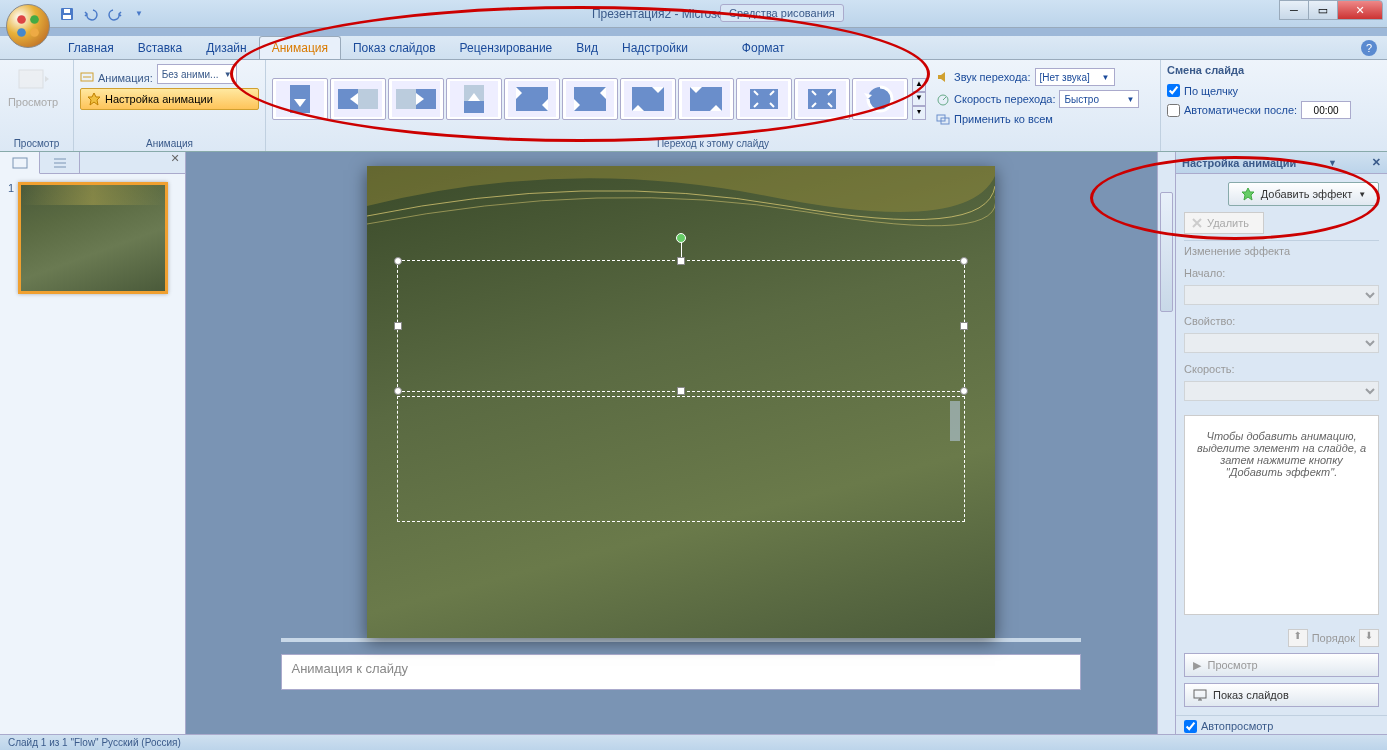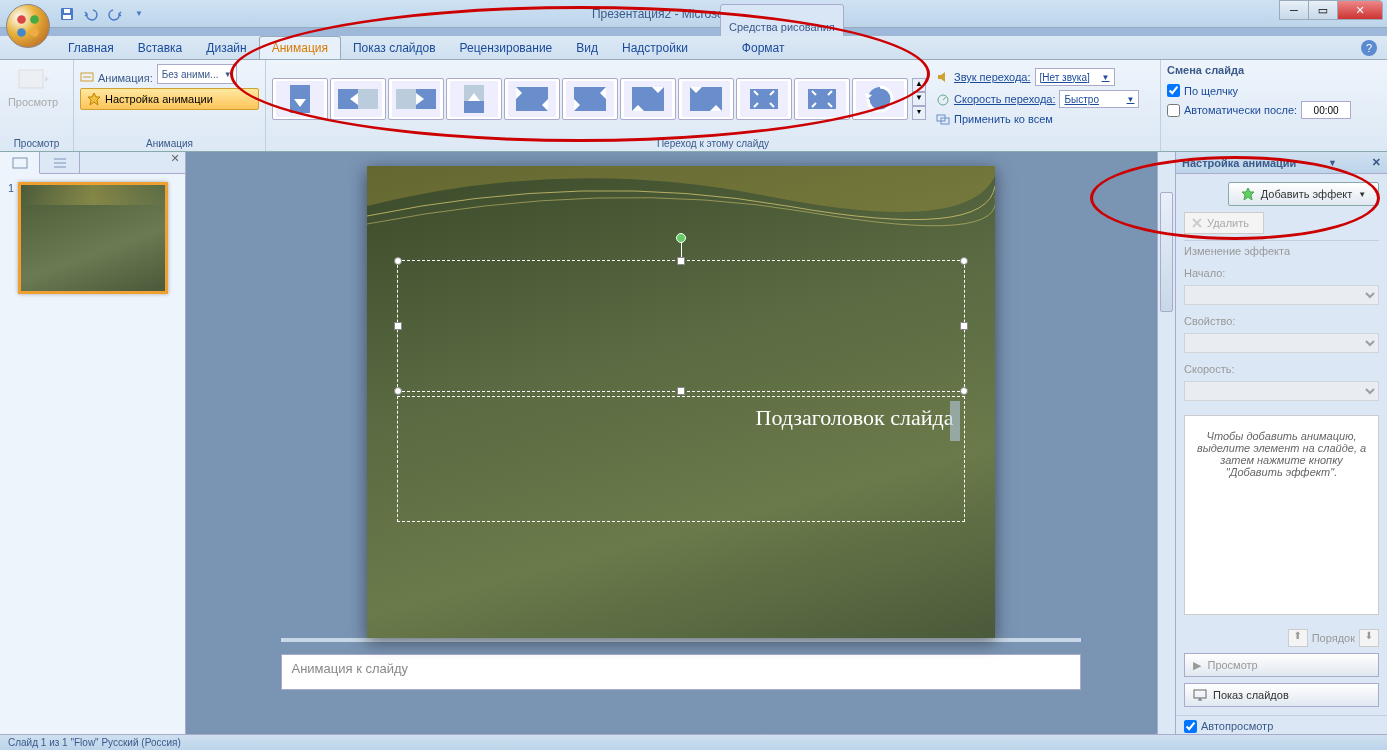--- a/index.html
+++ b/index.html
@@ -5,21 +5,21 @@
 * { box-sizing: border-box; margin: 0; padding: 0; font-family: "Segoe UI", Tahoma, sans-serif; }
 body { width: 1387px; height: 750px; background: #9db8d8; overflow: hidden; position: relative; }
 
 
 .titlebar { height: 28px; background: linear-gradient(#cfe2f3,#bcd4ea); display: flex; align-items: center; position: relative; border-bottom: 1px solid #9ab; }
 .office-btn { width: 44px; height: 44px; border-radius: 50%; background: radial-gradient(circle at 30% 30%, #fff, #e8b23a 40%, #b05820); position: absolute; left: 6px; top: 4px; z-index: 10; border: 1px solid #888; display:flex; align-items:center; justify-content:center;}
 .office-btn svg { width: 26px; height: 26px; }
 .qat { margin-left: 56px; display: flex; gap: 2px; }
 .qat-btn { width: 22px; height: 22px; display:flex; align-items:center; justify-content:center; border-radius:2px; }
 .title-text { position:absolute; left:50%; transform:translateX(-50%); font-size:12px; color:#3a5a8a; }
-.tooltab { position:absolute; left:720px; top:4px; font-size:11px; color:#3a5a8a; background:#d8e6f5; padding:16px 8px; border:1px solid #aac; border-radius:3px;}
+.tooltab { position:absolute; left:720px; top:4px; font-size:11px; color:#3a5a8a; background:#d8e6f5; padding:2px 8px; border:1px solid #aac; border-radius:3px;}
 .win-controls { position:absolute; right:4px; top:0; display:flex; }
 .win-btn { width:30px; height:20px; border:1px solid #9ab; background:linear-gradient(#e8f0f8,#c8d8e8); display:flex; align-items:center; justify-content:center; font-size:11px; margin-left:-1px;}
 .win-close { background:linear-gradient(#e88,#c33); color:#fff; width:46px; border-radius:0 4px 0 0;}
 
 
 .tabs { height: 24px; background: linear-gradient(#dce9f5,#cfe0f0); display:flex; align-items:flex-end; padding-left:56px; border-bottom:1px solid #9ab; position:relative;margin-top:8px;}
 .tab { padding: 4px 12px; font-size:12px; color:#1a4a9a; cursor:pointer; }
 .tab.active { background:#e8f0fa; border:1px solid #9ab; border-bottom:none; border-radius:3px 3px 0 0; color:#d97a00;}
 .help-icon { position:absolute; right:10px; top:4px; width:16px; height:16px; border-radius:50%; background:#5a8ad0; color:#fff; font-size:11px; text-align:center; line-height:16px;}
 
@@ -31,21 +31,21 @@
 .preview-big svg { width:32px; height:32px; opacity:.5;}
 .anim-row { display:flex; align-items:flex-end; gap:4px; font-size:11px; color:#3a5a8a;}
 .anim-select { width:80px; height:20px; background:#fff; border:1px solid #aac; font-size:10px; padding:0 4px; display:flex; align-items:center;}
 .custom-anim-btn { margin-top:4px; height:22px; background:linear-gradient(#ffe8a0,#fec45a); border:1px solid #d0a030; font-size:11px; padding:0 6px; display:flex; align-items:center; gap:4px; border-radius:2px;}
 .trans-gallery { display:flex; gap:2px; align-items:center; padding-top:8px;}
 .trans-item { width:56px; height:42px; border:1px solid #aac; background:#fff; display:flex; align-items:center; justify-content:center; border-radius:2px;}
 .trans-item svg { width:48px; height:36px; }
 .gallery-spin { width:14px; display:flex; flex-direction:column; margin-left:2px;}
 .gallery-spin div{ height:14px; border:1px solid #aac; background:#e8f0fa; font-size:8px; text-align:center;}
 .trans-opts { font-size:11px; color:#1a4a9a; display:flex; flex-direction:column; gap:4px; padding-top:4px;}
-.trans-opts .row { display:flex; align-items:center; gap:4px;text-decoration:underline;}
+.trans-opts .row { display:flex; align-items:center; gap:4px;}
 .trans-opts select,.trans-opts .combo { height:18px; border:1px solid #aac; background:#fff; font-size:10px; min-width:80px;}
 .trans-opts .combo { display:flex; align-items:center; padding:0 4px; justify-content:space-between;}
 .linklike { color:#1a4a9a; font-size:11px; display:flex; align-items:center; gap:4px;}
 .adv-group { font-size:11px; color:#1a4a9a; padding-top:4px; display:flex; flex-direction:column; gap:4px;}
 .adv-group label { display:flex; align-items:center; gap:4px;}
 .time-spin { width:50px; height:18px; border:1px solid #aac; background:#fff; font-size:10px; text-align:center;}
 
 
 .main { display:flex; height:calc(750px - 28px - 24px - 92px - 16px); }
 .left-pane { width:186px; background:#eef4fb; border-right:1px solid #aac; display:flex; flex-direction:column;}
@@ -378,21 +378,20 @@
           <div class="handle h-tm"></div>
           <div class="handle h-tr"></div>
           <div class="handle h-ml"></div>
           <div class="handle h-mr"></div>
           <div class="handle h-bl"></div>
           <div class="handle h-bm"></div>
           <div class="handle h-br"></div>
         </div>
 
         <div class="sel-box sel-sub">
-          <div class="subtitle-text">Подзаголовок слайда</div>
           <div class="text-cursor"></div>
         </div>
       </div>
       <div class="splitter-h"></div>
       <div class="notes">Анимация к слайду</div>
     </div>
     <div class="vscroll">
       <div class="thumb-bar"></div>
     </div>
   </div>

